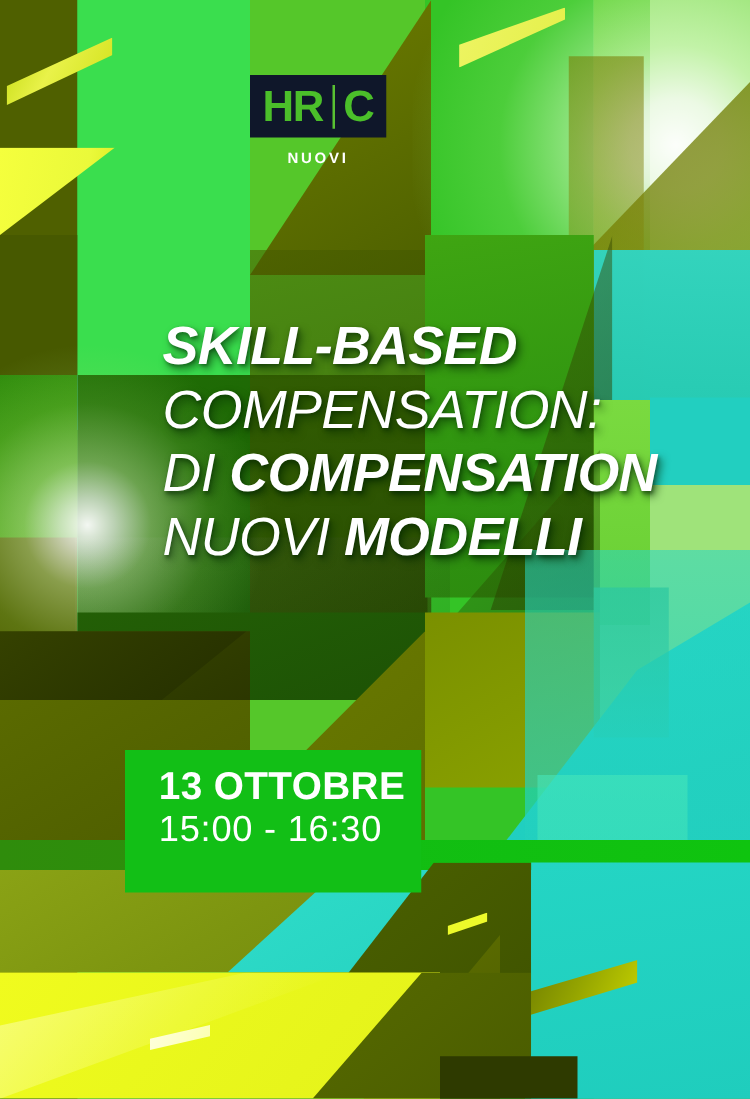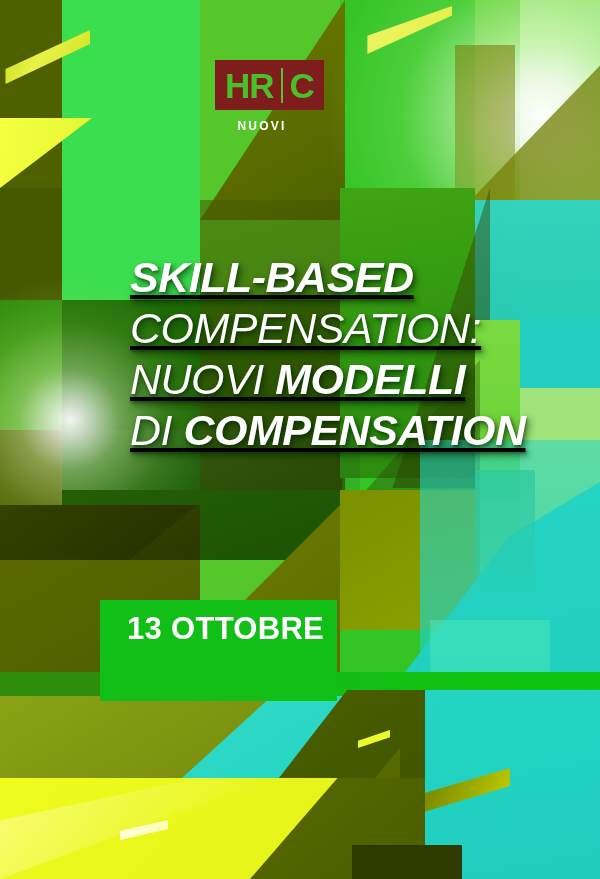--- a/index.html
+++ b/index.html
@@ -167,25 +167,24 @@
 
   
   .content{ position:absolute; inset:0; }
 
   .logo-lockup{
     position:absolute; left:200px; top:60px;
     display:flex; align-items:flex-start; gap:18px;
   }
   .hrc-col{ display:flex; flex-direction:column; align-items:center; }
   .hrc-box{
-    background:#7f1d1d;
+    background:#0f172a;
     padding:8px 10px 7px 10px;
     display:flex; align-items:center;
     line-height:1;
-    margin-left:15px;
   }
   .hrc-text{
     font-family:"Liberation Sans", sans-serif;
     font-weight:700; font-size:35px; color:#4bbf2a;
     letter-spacing:-1px;
   }
   .hrc-hr{ padding-right:7px; border-right:2px solid #58c132; }
   .hrc-c{ padding-left:7px; }
   .square-text{
     margin-top:9px;
@@ -195,35 +194,34 @@
   .perf-col{ padding-top:8px; }
   .perf-line{
     font-size:13.5px; font-weight:700; color:#ffffff;
     letter-spacing:.6px; line-height:1.32;
     transform:scaleX(.92); transform-origin:left center;
   }
 
   .title{
     position:absolute; left:130px; top:252px;
     width:430px;
-    text-decoration:underline;
   }
   .title-line{
     font-size:43px; line-height:51px;
     color:#ffffff; font-style:italic;
     white-space:nowrap;
     text-shadow: 3px 4px 7px rgba(0,40,0,.60), 1px 2px 3px rgba(0,30,0,.45);
     letter-spacing:-.5px;
   }
   .w-bold{ font-weight:700; }
   .w-light{ font-weight:400; }
 
   .date-block{
     position:absolute; left:100px; top:600px;
-    width:237px; height:101px;
+    width:237px; height:114px;
     background:#12bf16;
   }
   .date-inner{ padding:13px 0 0 27px; }
   .date-main{
     font-size:31px; font-weight:700; color:#ffffff;
     letter-spacing:.3px; line-height:1.05;
   }
   .date-time{
     margin-top:3px;
     font-size:29px; font-weight:400; color:#ffffff;
@@ -311,27 +309,28 @@
     </div>
 
     <div class="title">
       <div class="title-line">
         <span class="w-bold">SKILL-BASED</span>
       </div>
       <div class="title-line">
         <span class="w-light">COMPENSATION:</span>
       </div>
       <div class="title-line">
+        <span class="w-light">DI </span><span class="w-bold">COMPENSATION</span>
+      </div>
+      <div class="title-line">
         <span class="w-light">NUOVI </span><span class="w-bold">MODELLI</span>
-      </div>
-      <div class="title-line">
-        <span class="w-light">DI </span><span class="w-bold">COMPENSATION</span>
       </div>
     </div>
 
     <div class="date-block">
       <div class="date-inner">
         <div class="date-main">13 OTTOBRE</div>
+        <div class="date-time">15:00 - 16:30</div>
       </div>
     </div>
 
   </div>
 </div>
 
 </body></html>

